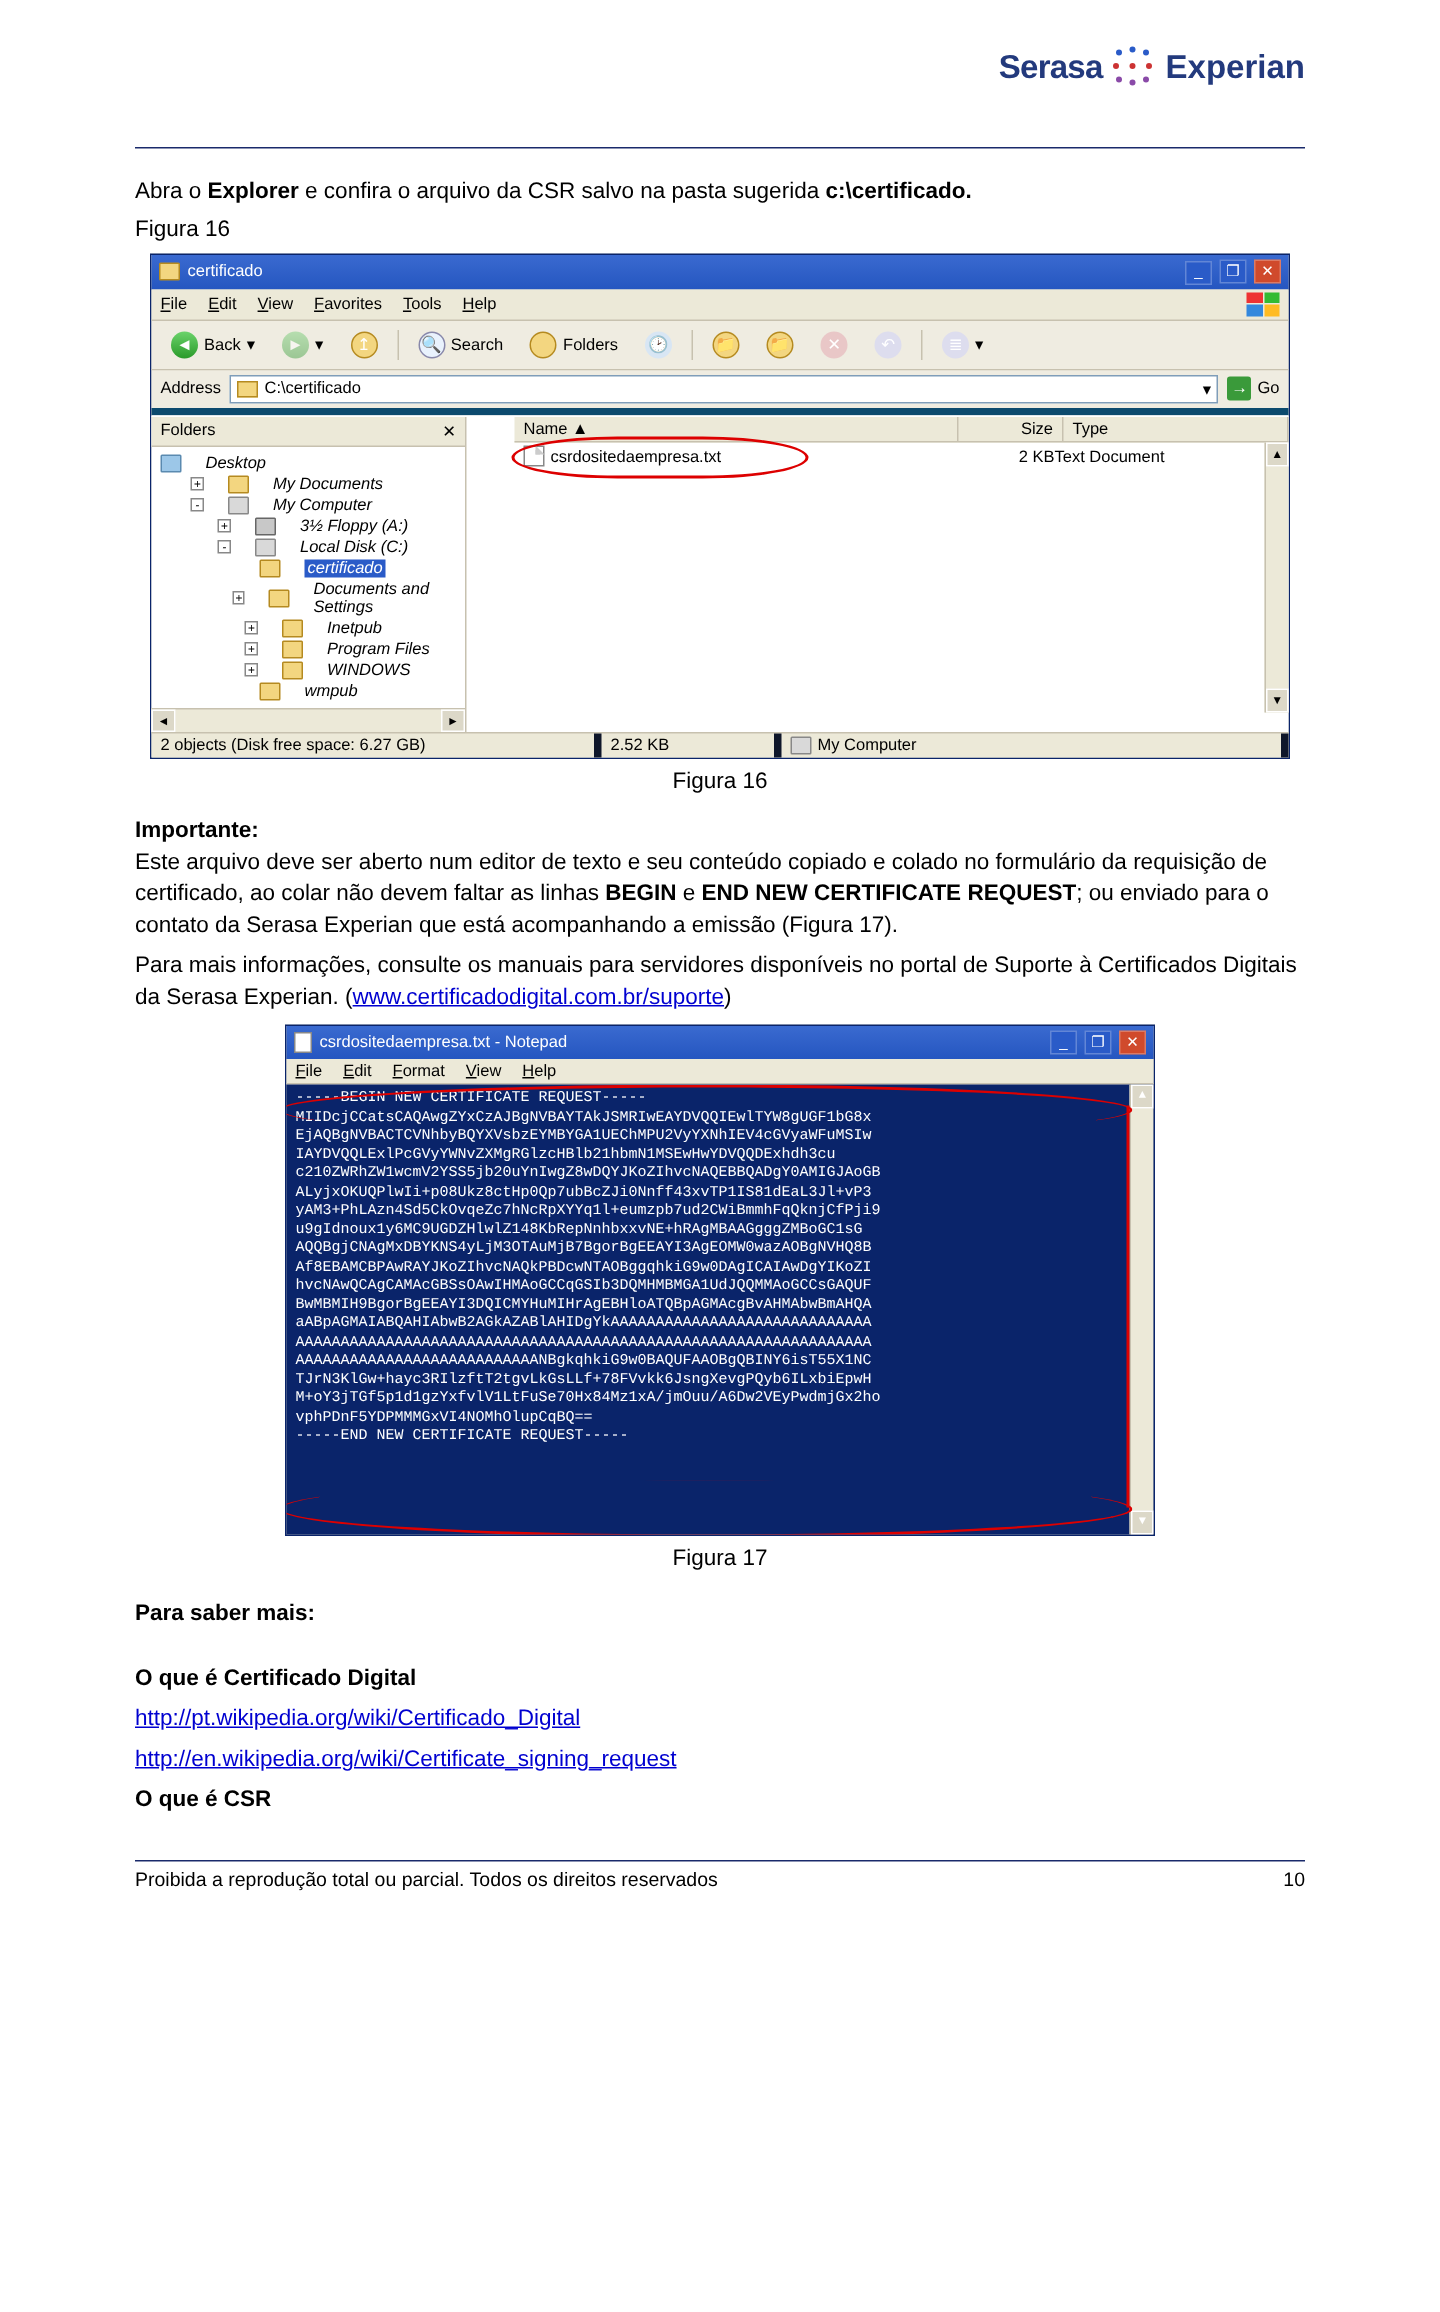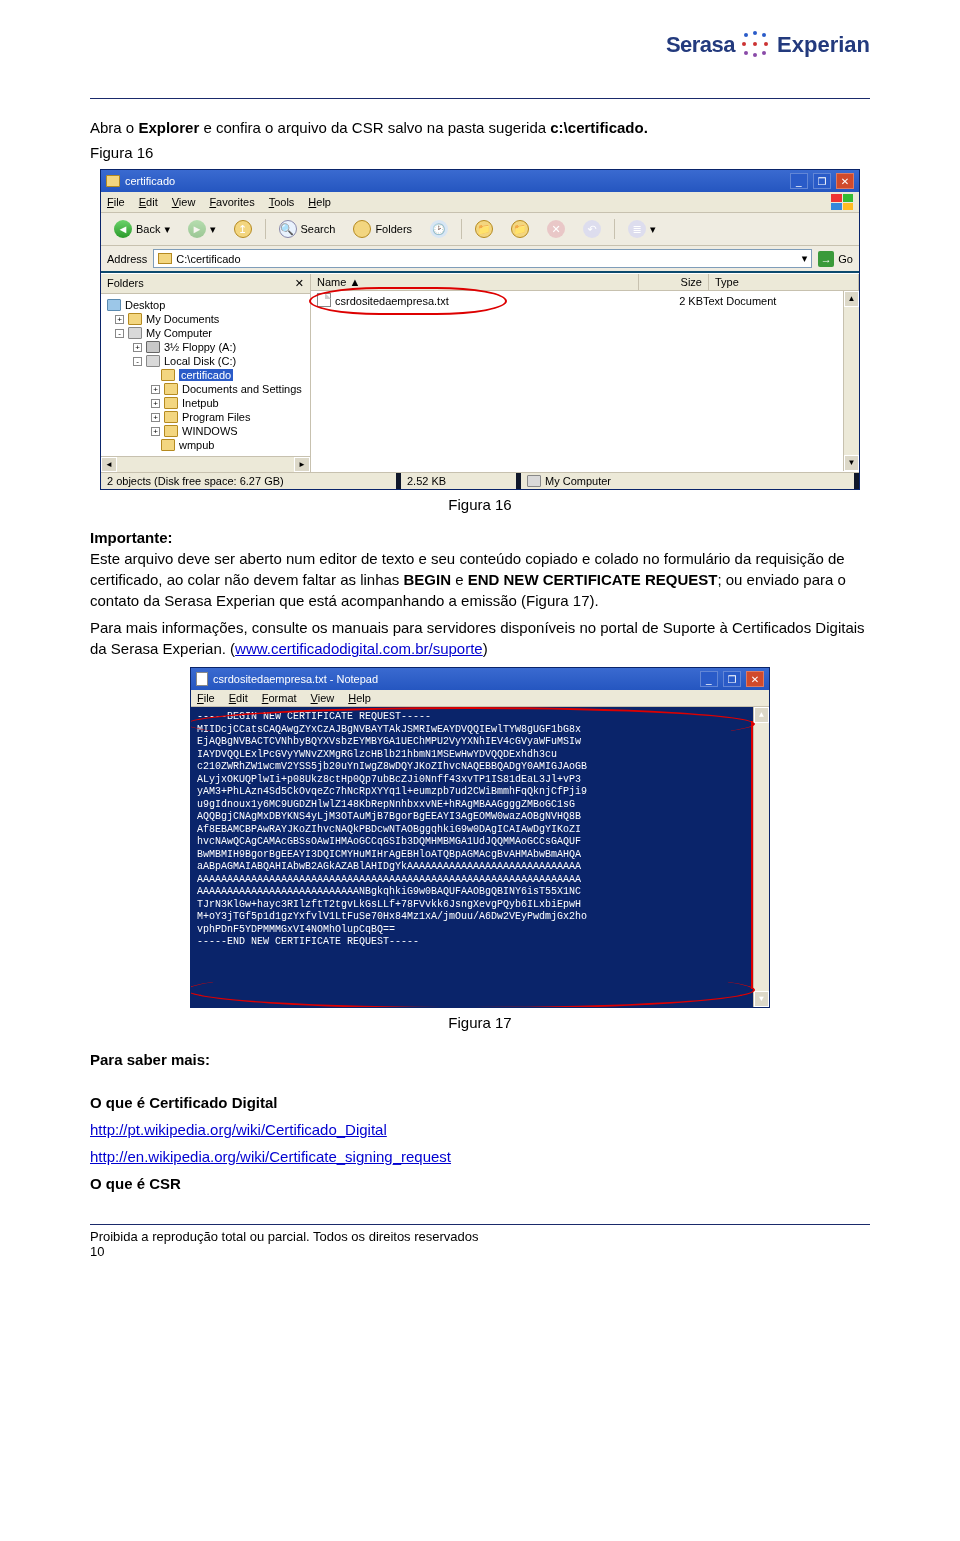--- a/index.html
+++ b/index.html
@@ -26,36 +26,36 @@
 .menubar .menus { display: flex; gap: 14px; justify-content: flex-end; }
 .menubar .menus span { text-decoration: underline; text-decoration-color: transparent; }
 .menubar .menus span::first-letter { text-decoration: underline; }
 .winflag { width: 22px; height: 16px; display: grid; grid-template-columns: 1fr 1fr; grid-template-rows: 1fr 1fr; gap: 1px; }
 .winflag i:nth-child(1){background:#e33;} .winflag i:nth-child(2){background:#3b3;} .winflag i:nth-child(3){background:#38d;} .winflag i:nth-child(4){background:#fb2;}
 .toolbar { display: flex; align-items: center; gap: 4px; padding: 4px 6px; background: #efece1; border-bottom: 1px solid #c7c1af; }
 .tbtn { display: inline-flex; align-items: center; gap: 4px; padding: 2px 6px; border: 1px solid transparent; border-radius: 3px; }
 .tbtn .ico { width: 18px; height: 18px; border-radius: 50%; display: inline-flex; align-items: center; justify-content: center; font-size: 11px; color: #fff; }
 .ico-back{background:linear-gradient(#6bd36b,#2a9a2a);} .ico-fwd{background:linear-gradient(#7ed07e,#4aa24a);opacity:.5;} .ico-up{background:#f3d680;border:1px solid #b58a20;border-radius:2px;} .ico-search{background:#e9f2fd;border:1px solid #88a;} .ico-fold{background:#f3d680;border:1px solid #b58a20;border-radius:2px;} .ico-x{background:#e9c7c7;color:#c22;} .ico-view{background:#dde;}
 .sep { width: 1px; height: 20px; background: #c7c1af; margin: 0 2px; }
-.addressbar { display: flex; align-items: center; gap: 6px; padding: 3px 6px; background: #efece1; border-bottom: 2px solid #0c4a6e; }
+.addressbar { display: flex; align-items: center; gap: 6px; padding: 3px 6px; background: #efece1; border-bottom: 5px solid #0c4a6e; }
 .addrinput { flex: 1; background: #fff; border: 1px solid #7f9db9; padding: 2px 4px; display: flex; align-items: center; gap: 4px; }
 .addrinput .ficon2 { width: 14px; height: 11px; background: #f3d680; border: 1px solid #b58a20; }
 .gobtn { display: inline-flex; align-items: center; gap: 4px; }
 .gobtn .goarrow { width: 16px; height: 16px; background: #3a9a3a; color: #fff; display: inline-flex; align-items: center; justify-content: center; border-radius: 2px; }
 .exp-body { display: flex; background: #fff; border-top: 1px solid #fff; }
 .folderspane { width: 210px; border-right: 1px solid #c7c1af; }
 .fp-head { background: #ece9d8; padding: 3px 6px; display: flex; justify-content: space-between; border-bottom: 1px solid #c7c1af; }
 .tree { padding: 4px 4px 4px 6px; font-size: 11px; }
-.tree-item { display: flex; align-items: center; gap: 4px; padding: 1px 0; }
+.tree-item { display: flex; align-items: center; gap: 16px; padding: 1px 0; font-style: italic; }
 .tind { display: inline-block; }
 .pm { width: 9px; height: 9px; border: 1px solid #888; font-size: 8px; line-height: 7px; text-align: center; background: #fff; }
 .ticon { width: 14px; height: 12px; background: #f3d680; border: 1px solid #b58a20; border-radius: 1px; flex-shrink: 0; }
 .ticon.desk{background:#9cc7e8;border-color:#5a8ab0;} .ticon.comp{background:#d9d9d9;border-color:#888;} .ticon.floppy{background:#c8c8c8;border-color:#666;} .ticon.disk{background:#d9d9d9;border-color:#888;}
 .tree-item.sel span.lbl { background: #2a5bc8; color: #fff; padding: 0 2px; }
-.filepane { flex: 1; position: relative; }
+.filepane { flex: 1; position: relative; margin-left: 32px; }
 .listhead { display: flex; background: #ece9d8; border-bottom: 1px solid #c7c1af; }
 .listhead > div { padding: 2px 6px; border-right: 1px solid #c7c1af; font-size: 11px; }
 .lh-name{flex:1;} .lh-size{width:70px;text-align:right;} .lh-type{width:150px;}
 .filerow { display: flex; padding: 2px 6px; align-items: flex-end; }
 .filerow .ficon3 { width: 14px; height: 14px; background: #fff; border: 1px solid #888; margin-right: 4px; position: relative; }
 .filerow .ficon3::after { content: ''; position: absolute; right: -1px; top: -1px; border: 3px solid transparent; border-left-color: #ccc; border-bottom-color: #ccc; }
 .filerow .fname { flex: 1; } .filerow .fsize { width: 70px; text-align: right; } .filerow .ftype { width: 150px; }
 .red-oval { position: absolute; border: 2px solid #d00; border-radius: 50% / 70%; }
 .scroll-v { position: absolute; right: 0; top: 0; bottom: 0; width: 16px; background: #ece9d8; border-left: 1px solid #c7c1af; }
 .scroll-v .sbtn { height: 16px; background: #dcd8c8; border: 1px solid #fff; font-size: 8px; text-align: center; line-height: 14px; }
@@ -72,21 +72,21 @@
 .np-body .csrtext { position: relative; z-index: 2; }
 .np-red1 { position:absolute; border:2.5px solid #d00; border-radius:50%/50%; left:-5px; right:14px; top:0px; height:34px; z-index:3; border-bottom:none; }
 .np-red2 { position:absolute; border:2.5px solid #d00; border-radius:50%/50%; left:-5px; right:14px; bottom:-2px; height:38px; z-index:3; border-top:none; }
 .np-redR { position:absolute; right:16px; top:14px; bottom:18px; width:2.5px; background:#d00; z-index:3;}
 .np .scroll-v { top: 0; bottom: 0; }
 
 
 .link { color: #0000d0; text-decoration: underline; }
 .bold { font-weight: bold; }
 hr.bottom { border: none; border-top: 1.5px solid #1a2a6b; margin-top: 30px; }
-.footer { display: flex; justify-content: space-between; font-size: 13px; padding: 4px 0 0 0; flex-direction: column; }
+.footer { display: flex; justify-content: space-between; font-size: 13px; padding: 4px 0 0 0; }
 </style>
 </head>
 <body>
 
 <div class="page">
 
   <div class="logo">
     <span class="logo-serasa">Serasa</span>
     <span class="logo-dots">
       <span style="background:#2a5bc8;left:3px;top:3px"></span>

